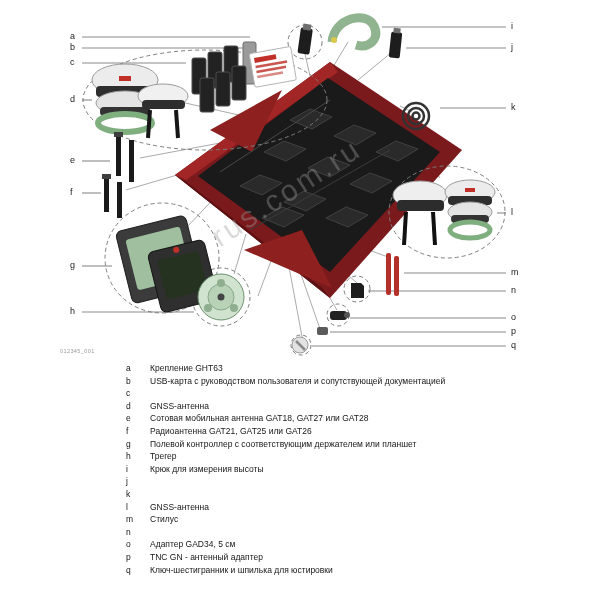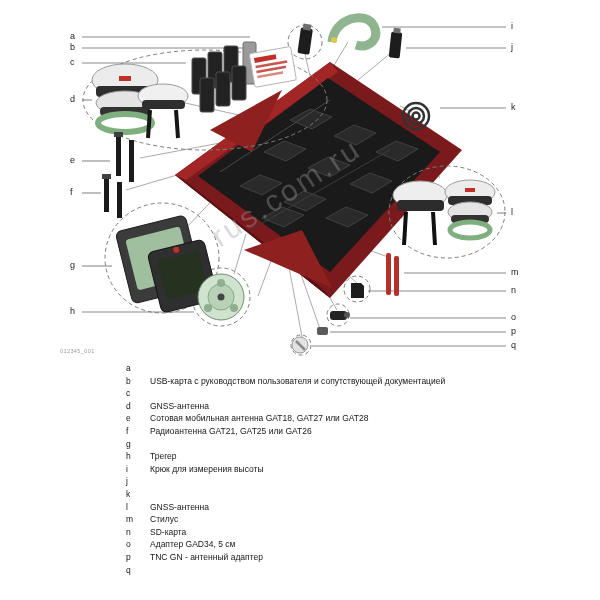--- a/index.html
+++ b/index.html
@@ -238,20 +238,21 @@
   <span class="callout-letter" style="left:511px;top:313px">o</span>
   <span class="callout-letter" style="left:511px;top:327px">p</span>
   <span class="callout-letter" style="left:511px;top:341px">q</span>
 
   <div class="watermark">rus.com.ru</div>
   <div class="figure-id">012345_001</div>
 
   <div class="legend">
     <div class="legend-row">
         <span class="legend-letter">a</span>
+        <span class="legend-text">Крепление GHT63</span>
       </div>
     <div class="legend-row">
         <span class="legend-letter">b</span>
         <span class="legend-text">USB-карта с руководством пользователя и сопутствующей документацией</span>
       </div>
     <div class="legend-row">
         <span class="legend-letter">c</span>
       </div>
     <div class="legend-row">
         <span class="legend-letter">d</span>
@@ -260,20 +261,21 @@
     <div class="legend-row">
         <span class="legend-letter">e</span>
         <span class="legend-text">Сотовая мобильная антенна GAT18, GAT27 или GAT28</span>
       </div>
     <div class="legend-row">
         <span class="legend-letter">f</span>
         <span class="legend-text">Радиоантенна GAT21, GAT25 или GAT26</span>
       </div>
     <div class="legend-row">
         <span class="legend-letter">g</span>
+        <span class="legend-text">Полевой контроллер с соответствующим держателем или планшет</span>
       </div>
     <div class="legend-row">
         <span class="legend-letter">h</span>
         <span class="legend-text">Трегер</span>
       </div>
     <div class="legend-row">
         <span class="legend-letter">i</span>
         <span class="legend-text">Крюк для измерения высоты</span>
       </div>
     <div class="legend-row">
@@ -285,27 +287,27 @@
     <div class="legend-row">
         <span class="legend-letter">l</span>
         <span class="legend-text">GNSS-антенна</span>
       </div>
     <div class="legend-row">
         <span class="legend-letter">m</span>
         <span class="legend-text">Стилус</span>
       </div>
     <div class="legend-row">
         <span class="legend-letter">n</span>
-        <span class="legend-text">SD-карта</span>
       </div>
     <div class="legend-row">
         <span class="legend-letter">o</span>
         <span class="legend-text">Адаптер GAD34, 5 см</span>
       </div>
     <div class="legend-row">
         <span class="legend-letter">p</span>
         <span class="legend-text">TNC GN - антенный адаптер</span>
       </div>
     <div class="legend-row">
         <span class="legend-letter">q</span>
+        <span class="legend-text">Ключ-шестигранник и шпилька для юстировки</span>
       </div>
   </div>
 </div>
 
 </body></html>

